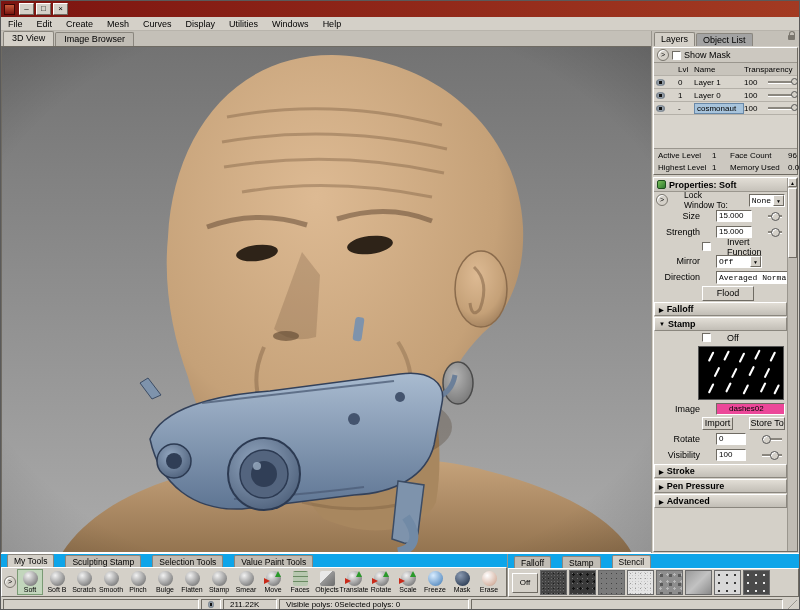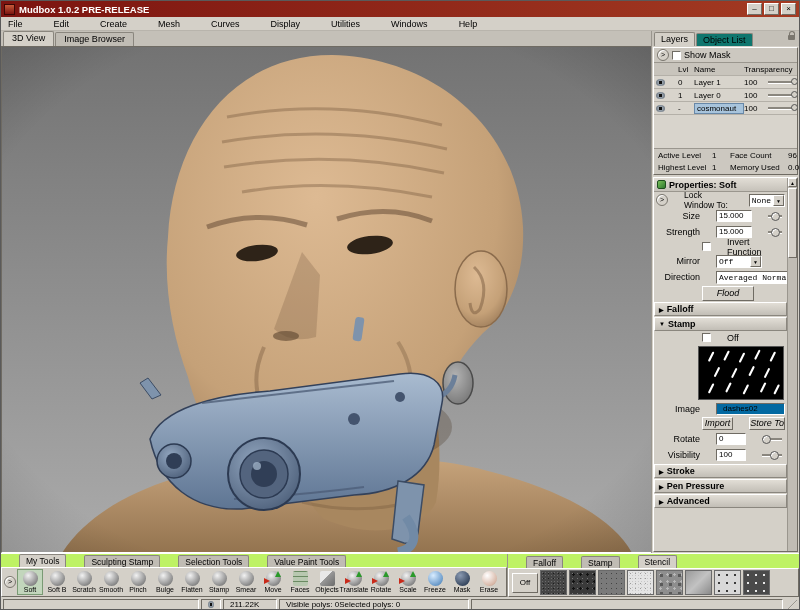--- a/index.html
+++ b/index.html
@@ -7,36 +7,36 @@
   .win{position:relative;width:800px;height:610px;background:#d4d0c8;border:1px solid #5a5a5a;overflow:hidden;font-size:9px;color:#000;}
 
   
   .titlebar{position:absolute;top:0;left:0;right:0;height:16px;background:linear-gradient(to right,#7c1410,#a33a22);display:flex;align-items:center;padding:0 3px;gap:4px;}
   .appicon{width:11px;height:11px;background:linear-gradient(#c85a3a,#7a1410);border:1px solid #3a0806;}
   .title{color:#fff;font-weight:bold;font-size:9.5px;flex:1;}
   .winbtns{display:flex;gap:2px;}
   .wbtn{width:15px;height:12px;background:#d4d0c8;border:1px solid;border-color:#fff #6f6b63 #6f6b63 #fff;font-size:8px;line-height:10px;text-align:center;color:#000;}
 
   
-  .menubar{position:absolute;top:16px;left:0;right:0;height:14px;background:#d4d0c8;display:flex;align-items:flex-end;border-bottom:1px solid #b8b4ac;gap:17px;}
+  .menubar{position:absolute;top:16px;left:0;right:0;height:14px;background:#d4d0c8;display:flex;align-items:flex-end;border-bottom:1px solid #b8b4ac;}
   .menu-item{padding:1px 7px;font-size:9px;}
 
   
   .viewtabs{position:absolute;top:30px;left:0;width:652px;height:15px;background:#c4c0b8;display:flex;align-items:flex-end;padding-left:2px;gap:1px;}
   .vtab{height:14px;padding:1px 8px 0;font-size:9px;border:1px solid #8a867e;border-bottom:none;border-radius:2px 2px 0 0;background:#c0bcb4;}
   .vtab.active{background:#d4d0c8;font-weight:normal;height:15px;}
 
   
   .viewport{position:absolute;top:45px;left:0;width:652px;height:507px;border:1px solid;border-color:#6f6b63 #fff #fff #6f6b63;overflow:hidden;}
   .viewport svg{display:block;}
 
   
   .rightpanel{position:absolute;top:30px;right:0;width:148px;height:522px;background:#d4d0c8;border-left:1px solid #9a968e;display:flex;flex-direction:column;}
   .rp-tabs{height:15px;display:flex;align-items:flex-end;background:#c4c0b8;padding-left:2px;gap:1px;position:relative;}
-  .rp-tab{height:13px;padding:1px 6px 0;font-size:9px;border:1px solid #8a867e;border-bottom:none;border-radius:2px 2px 0 0;background:#0f766e;}
+  .rp-tab{height:13px;padding:1px 6px 0;font-size:9px;border:1px solid #8a867e;border-bottom:none;border-radius:2px 2px 0 0;background:#a3a3a3;}
   .rp-tab.active{background:#d4d0c8;height:14px;}
   .lockicon{position:absolute;right:4px;top:4px;width:7px;height:5px;background:#7a766e;border-radius:1px;}
   .lockicon::before{content:'';position:absolute;top:-4px;left:1px;width:4px;height:4px;border:1px solid #7a766e;border-bottom:none;border-radius:3px 3px 0 0;}
 
   .layersbox{border:1px solid;border-color:#fff #6f6b63 #6f6b63 #fff;margin:1px;background:#ccc8c0;}
   .row-flex{display:flex;align-items:center;gap:3px;padding:1px 3px;}
   .circ{width:12px;height:12px;border-radius:50%;background:#d4d0c8;border:1px solid #7a766e;box-shadow:inset 1px 1px 0 #fff;font-size:7px;line-height:10px;text-align:center;flex:0 0 auto;}
   .chk{width:9px;height:9px;background:#fff;border:1px solid;border-color:#6f6b63 #fff #fff #6f6b63;flex:0 0 auto;}
   .lgrid{display:grid;grid-template-columns:11px 11px 16px 50px 22px 1fr;align-items:center;height:13px;border-top:1px solid #b4b0a8;padding:0 2px;font-size:8px;background:#d8d4cc;}
   .lgrid.hdr{grid-template-columns:22px 16px 50px 1fr;background:#c8c4bc;font-size:8px;border-top:1px solid #9a968e;}
@@ -55,33 +55,33 @@
   .pencil{width:9px;height:9px;background:linear-gradient(135deg,#7ac05a,#2e7a2e);border:1px solid #1e4e1e;border-radius:2px;}
   .prow{display:flex;align-items:center;gap:16px;padding:1px 2px;height:16px;}
   .plabel{width:44px;text-align:right;flex:0 0 auto;font-size:9px;}
   .pinput{width:36px;height:12px;background:#fff;border:1px solid;border-color:#6f6b63 #fff #fff #6f6b63;font-size:8px;padding:0 2px;flex:0 0 auto;}
   .slider{position:relative;flex:1;height:11px;margin-right:3px;}
   .slider::before{content:'';position:absolute;left:0;right:0;top:4.5px;height:2px;background:#8a867e;box-shadow:0 1px 0 #fff;}
   .knob{position:absolute;top:1px;width:9px;height:9px;border-radius:50%;background:#d4d0c8;border:1px solid #555;box-shadow:inset 1px 1px 0 #fff;}
   .dd{display:flex;height:13px;border:1px solid;border-color:#6f6b63 #fff #fff #6f6b63;background:#fff;align-items:center;}
   .dd-val{flex:1;padding:0 2px;font-size:8px;white-space:nowrap;overflow:hidden;font-family:Liberation Mono, monospace;}
   .dd-btn{width:11px;height:11px;background:#d4d0c8;border:1px solid;border-color:#fff #6f6b63 #6f6b63 #fff;font-size:5px;line-height:10px;text-align:center;flex:0 0 auto;}
-  .pbtn{height:15px;background:#d4d0c8;border:1px solid;border-color:#fff #6f6b63 #6f6b63 #fff;font-size:9px;text-align:center;line-height:13px;font-style:italic;}
+  .pbtn{height:15px;background:#d4d0c8;border:1px solid;border-color:#fff #6f6b63 #6f6b63 #fff;font-size:9px;text-align:center;line-height:13px;}
   .sect{height:14px;display:flex;align-items:center;gap:3px;padding:0 4px;background:linear-gradient(#e2ded6,#c2beb6);border:1px solid;border-color:#fff #8a867e #8a867e #fff;font-weight:bold;font-size:9px;margin-top:1px;}
   .sect .tri{font-size:6px;}
   .stamp-preview{display:block;width:86px;height:54px;background:#000;border:1px solid #555;margin:2px 2px 2px 44px;}
-  .imgfield{flex:1;height:12px;background:#0369a1;border:1px solid;border-color:#6f6b63 #fff #fff #6f6b63;font-size:8px;padding:0 6px;margin-right:0;}
+  .imgfield{flex:1;height:12px;background:#ec4899;border:1px solid;border-color:#6f6b63 #fff #fff #6f6b63;font-size:8px;padding:0 12px;margin-right:0;}
   .scrollbar{position:absolute;top:0;right:0;bottom:0;width:10px;background:#c0bcb4;border-left:1px solid #9a968e;}
   .sb-btn{height:9px;background:#d4d0c8;border:1px solid;border-color:#fff #6f6b63 #6f6b63 #fff;font-size:5px;text-align:center;line-height:8px;}
   .sb-thumb{margin-top:1px;height:70px;background:#d4d0c8;border:1px solid;border-color:#fff #6f6b63 #6f6b63 #fff;}
 
   
   .bottom{position:absolute;top:552px;left:0;right:0;height:44px;background:#d4d0c8;border-top:1px solid #fff;display:flex;}
   .tooltray{width:506px;display:flex;flex-direction:column;}
-  .traytabs{height:14px;display:flex;align-items:flex-end;gap:18px;padding-left:18px;background:#bef264;}
+  .traytabs{height:14px;display:flex;align-items:flex-end;gap:11px;padding-left:6px;background:#0ea5e9;}
   .ttab{height:12px;padding:1px 6px 0;font-size:8.5px;border:1px solid #8a867e;border-bottom:none;border-radius:2px 2px 0 0;background:#c0bcb4;white-space:nowrap;}
   .ttab.active{background:#d4d0c8;height:13px;}
   .toolrow{flex:1;display:flex;align-items:center;padding:1px 2px;gap:1px;border:1px solid;border-color:#fff #6f6b63 #6f6b63 #fff;}
   .tool{width:26px;display:flex;flex-direction:column;align-items:center;gap:0;padding:1px 0;}
   .tool.sel{background:#c2d6bc;border:1px solid #7a9a74;}
   .ticon{width:15px;height:15px;border-radius:50%;background:radial-gradient(circle at 35% 30%,#f2f2f2,#8a8a8a 70%,#5a5a5a);position:relative;}
   .ticon.blue{background:radial-gradient(circle at 35% 30%,#d8ecff,#6a9aca 70%,#3a6a9a);}
   .ticon.dark{background:radial-gradient(circle at 35% 30%,#8a9ab2,#3a4a62 70%,#1a2a42);}
   .ticon.pink{background:radial-gradient(circle at 35% 30%,#ffffff,#d8b8a8 70%,#a87a68);}
   .ticon.grid{border-radius:2px;background:repeating-linear-gradient(0deg,#b8c8b0 0 4px,#6a8a62 4px 5px),#9ab092;}
@@ -108,21 +108,20 @@
   .seg{height:11px;border:1px solid;border-color:#6f6b63 #fff #fff #6f6b63;display:flex;align-items:center;padding:0 6px;white-space:nowrap;}
   .grip{width:12px;height:11px;background:linear-gradient(135deg,transparent 40%,#8a867e 41%,#fff 45%,transparent 46%,transparent 55%,#8a867e 56%,#fff 60%,transparent 61%);}
 </style>
 </head>
 <body>
 
 <div class="win">
 
   <div class="titlebar">
     <div class="appicon"></div>
-    <span class="title">Mudbox 1.0.2 PRE-RELEASE</span>
     <div class="winbtns">
       <div class="wbtn"><span>–</span></div>
       <div class="wbtn"><span>□</span></div>
       <div class="wbtn"><span>×</span></div>
     </div>
   </div>
 
   <div class="menubar">
     <span class="menu-item">File</span>
     <span class="menu-item">Edit</span>

